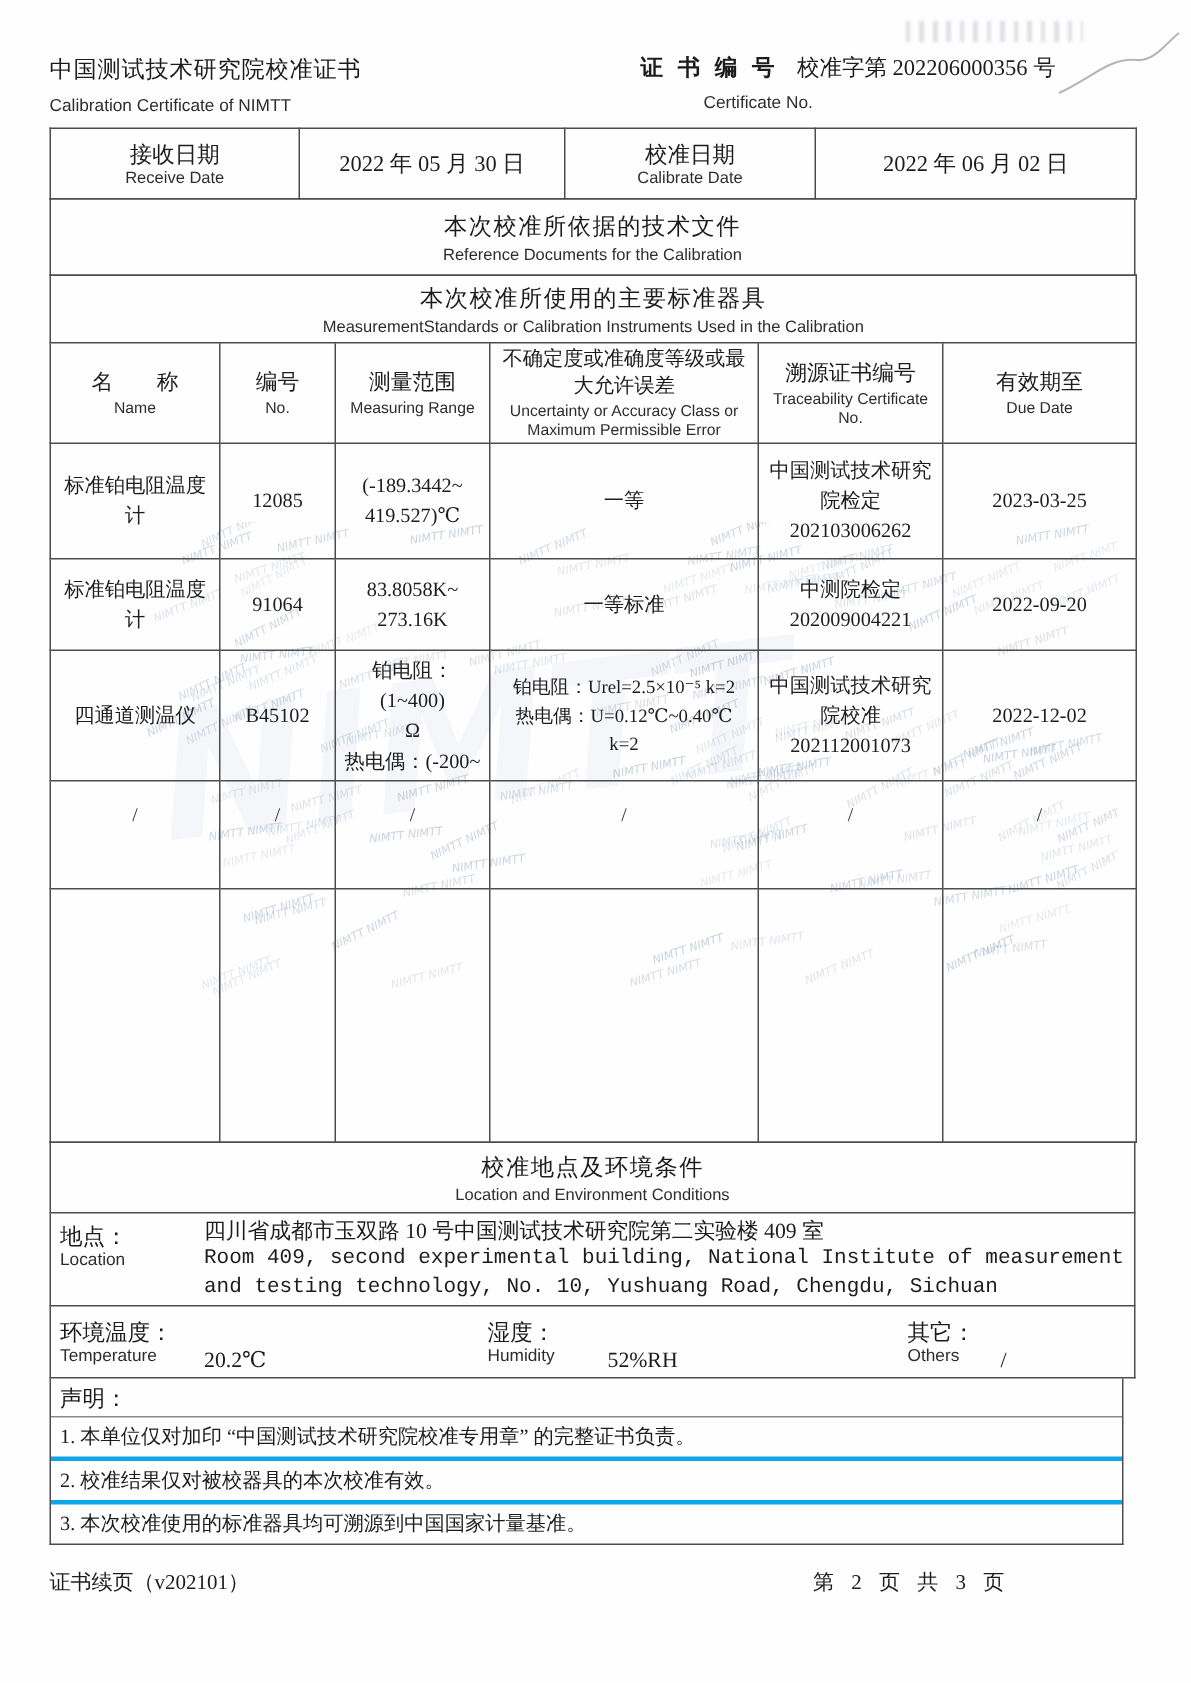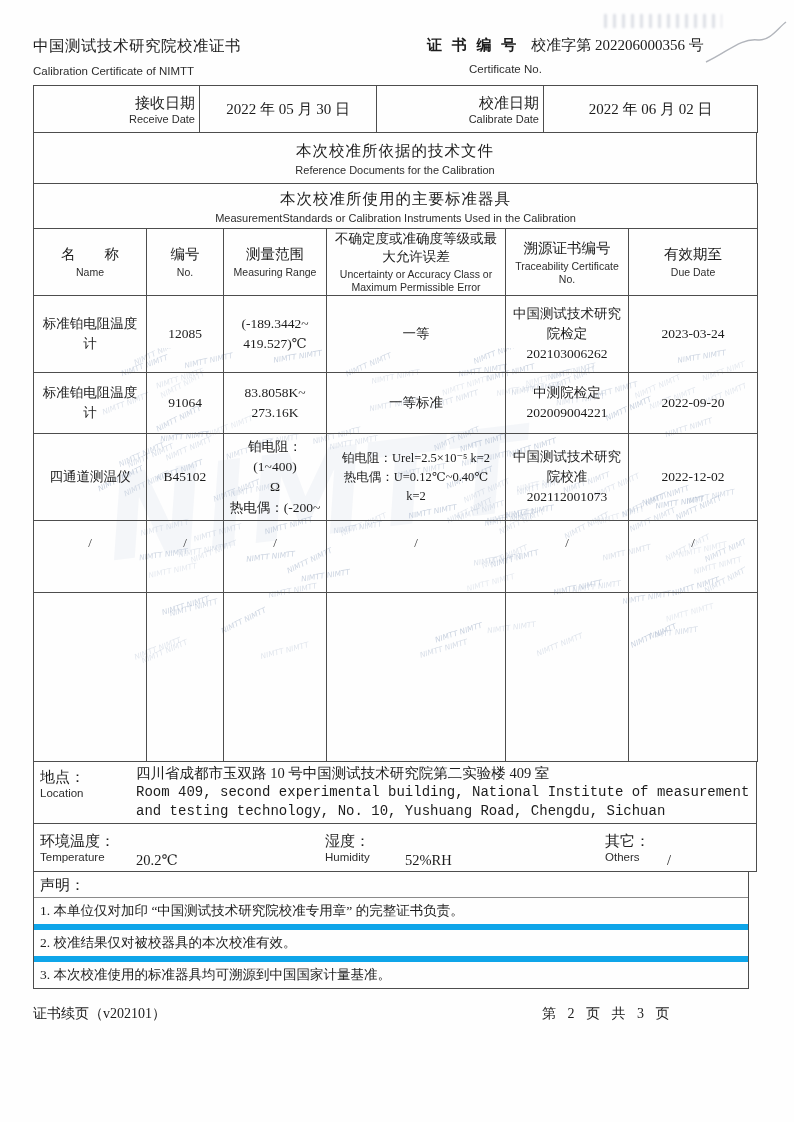--- a/index.html
+++ b/index.html
@@ -16,21 +16,21 @@
   .en { font-family:"Liberation Sans","DejaVu Sans",sans-serif; font-size:11.5px; color:#2d2d2d; }
   .hdr-left .en { margin-top:8px; }
   .hdr-right { width:330px; }
   .cert-label { font-weight:bold; letter-spacing:3px; font-size:15px; margin-right:8px; }
   .cert-value { font-size:15px; }
   .hdr-right .en { margin-top:8px; margin-left:42px; }
 
   
   table.tbl { border-collapse:collapse; width:724px; table-layout:fixed; margin-top:-1px; }
   table.tbl td, table.tbl th { border:1px solid #4d4d4d; padding:1px 4px; vertical-align:middle; font-weight:normal; }
-  .cen { text-align:right; }
+  .cen { text-align:center; }
   .pre { white-space:pre-line; }
   .cn15 { font-size:15px; }
   .sub-en { font-family:"Liberation Sans","DejaVu Sans",sans-serif; font-size:11px; color:#2d2d2d; }
 
   
   .date-tbl td { height:44px; }
   .date-val { font-size:15px; text-align:center; }
 
   
   .sec-title-cn { font-size:15.5px; text-align:center; letter-spacing:1px; }
@@ -49,21 +49,21 @@
   .loc-label { width:96px; flex:none; padding-top:4px; }
   .loc-text-cn { font-size:14.5px; }
   .loc-text-en { font-size:14px; font-family:Liberation Mono, monospace; line-height:1.35; }
   .env-row { display:flex; align-items:flex-end;gap:30px; }
   .env-group { display:flex; align-items:center; }
   .env-val { font-size:14.5px;margin-top:26px; }
 
   
   .decl { border:1px solid #4d4d4d; border-top:none; width:714px; }
   .decl-head { padding:4px 6px 2px 6px; border-bottom:1px solid #8a8a8a; }
-  .decl-item { font-size:13.5px; padding:4px 6px; border-bottom:6px solid #0ea5e9; }
+  .decl-item { font-size:13.5px; padding:4px 6px; border-bottom:3px solid #0ea5e9; }
   .decl-item:last-child { border-bottom:none; }
 
   
   .footer { display:flex; justify-content:space-between; margin-top:16px; }
   .foot-cn { font-size:14px; }
   .foot-right { width:215px; }
   .page-cn { font-size:14px; letter-spacing:4px; }
 
   
   #watermark-layer { position:absolute; left:95px; top:348px; width:650px; height:315px; overflow:hidden; pointer-events:none; }
@@ -302,21 +302,21 @@
       </tr>
       <tr>
         <td class="std-cell pre" style="height:74px">标准铂电阻温度计</td>
         <td class="std-cell pre">12085</td>
         <td class="std-cell pre">(-189.3442~
 419.527)℃</td>
         <td class="std-cell pre">一等</td>
         <td class="std-cell pre">中国测试技术研究
 院检定
 202103006262</td>
-        <td class="std-cell pre">2023-03-24</td>
+        <td class="std-cell pre">2023-03-25</td>
       </tr>
       <tr>
         <td class="std-cell pre" style="height:58px">标准铂电阻温度计</td>
         <td class="std-cell pre">91064</td>
         <td class="std-cell pre">83.8058K~
 273.16K</td>
         <td class="std-cell pre">一等标准</td>
         <td class="std-cell pre">中测院检定
 202009004221</td>
         <td class="std-cell pre">2022-09-20</td>
@@ -349,20 +349,26 @@
         <td></td>
         <td></td>
         <td></td>
         <td></td>
       </tr>
     </tbody>
       </table>
 
     <table class="tbl loc-tbl">
       <tbody>
+          <tr>
+        <td style="height:44px">
+          <div class="sec-title-cn">校准地点及环境条件</div>
+          <div class="sec-title-en">Location and Environment Conditions</div>
+        </td>
+      </tr>
       <tr>
         <td style="height:52px; padding:2px 6px">
           <div class="loc-row">
             <div class="loc-label">
               <div class="loc-label-cn">地点：</div>
               <div class="en">Location</div>
             </div>
             <div>
               <div class="loc-text-cn">四川省成都市玉双路 10 号中国测试技术研究院第二实验楼 409 室</div>
               <div class="loc-text-en">Room 409, second experimental building, National Institute of measurement and testing technology, No. 10, Yushuang Road, Chengdu, Sichuan</div>

